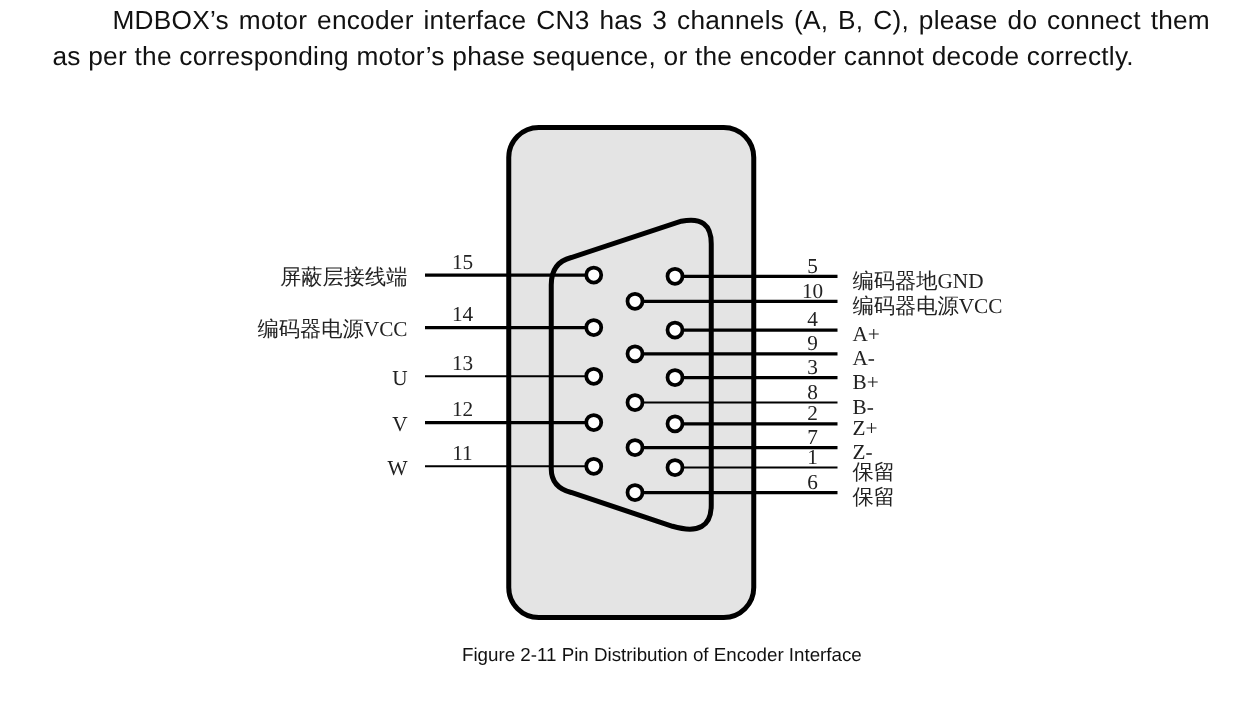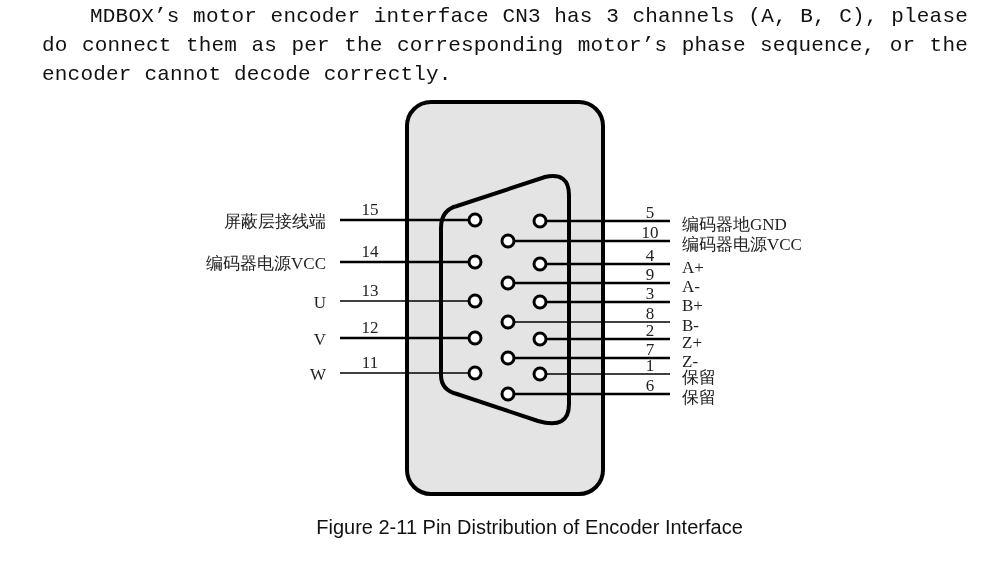--- a/index.html
+++ b/index.html
@@ -1,27 +1,27 @@
 <!DOCTYPE html>
 <html><head>
 <meta charset="utf-8">
 <style>
   html, body { margin: 0; padding: 0; background: #ffffff; }
   body { width: 989px; height: 567px; position: relative; overflow: hidden; }
   .para {
     position: absolute; left: 42px; top: 2px; width: 926px;
-    font-family: Liberation Mono, monospace; font-size: 21px; line-height: 29px;
+    font-family: Liberation Sans, sans-serif; font-size: 21px; line-height: 29px;
     color: #111; text-align: justify; text-align-last: left; letter-spacing: 0.2px;
   }
   .para .indent { display: inline-block; width: 48px; }
   svg#fig { position: absolute; left: 0; top: 0; }
   .lbl { font-family: "Liberation Serif", "DejaVu Serif", serif; fill: #222; }
   .caption {
     position: absolute; left: 0; width: 989px; top: 516px; text-align: center;
-    font-family: "Liberation Sans", sans-serif; font-size: 20px; color: #111;
+    font-family: "Liberation Sans", sans-serif; font-size: 15px; color: #111;
     padding-left: 70px; box-sizing: border-box;
   }
 </style>
 </head>
 <body>
 
 <div class="para"><span class="indent"></span><span>MDBOX’s motor encoder interface CN3 has 3 channels (A, B, C), please do connect them as per the corresponding motor’s phase sequence, or the encoder cannot decode correctly.</span></div>
 
 <svg id="fig" width="989" height="567" xmlns="http://www.w3.org/2000/svg">
   <g id="housing-layer">

